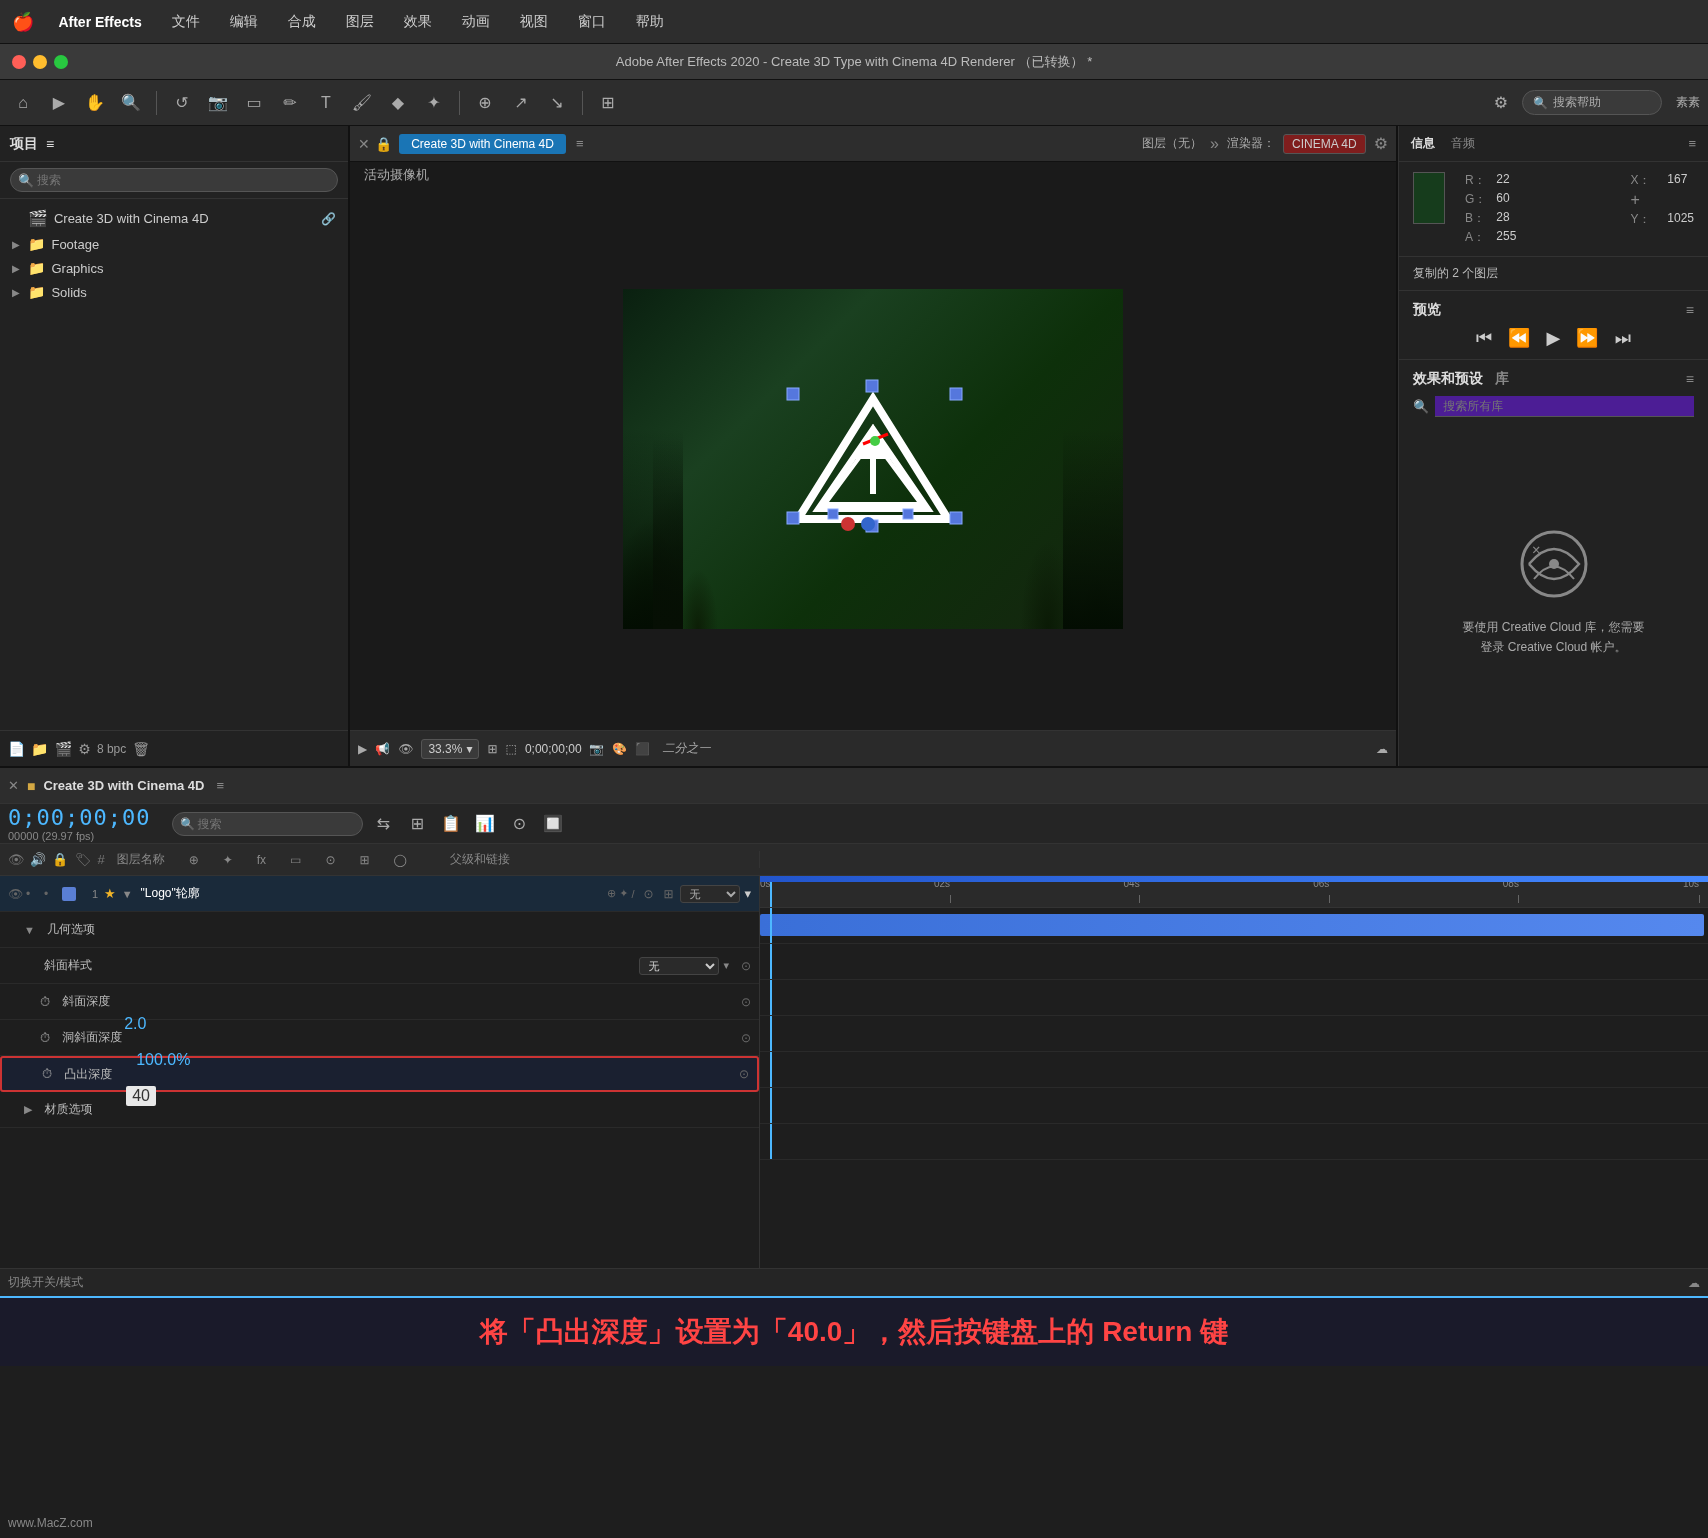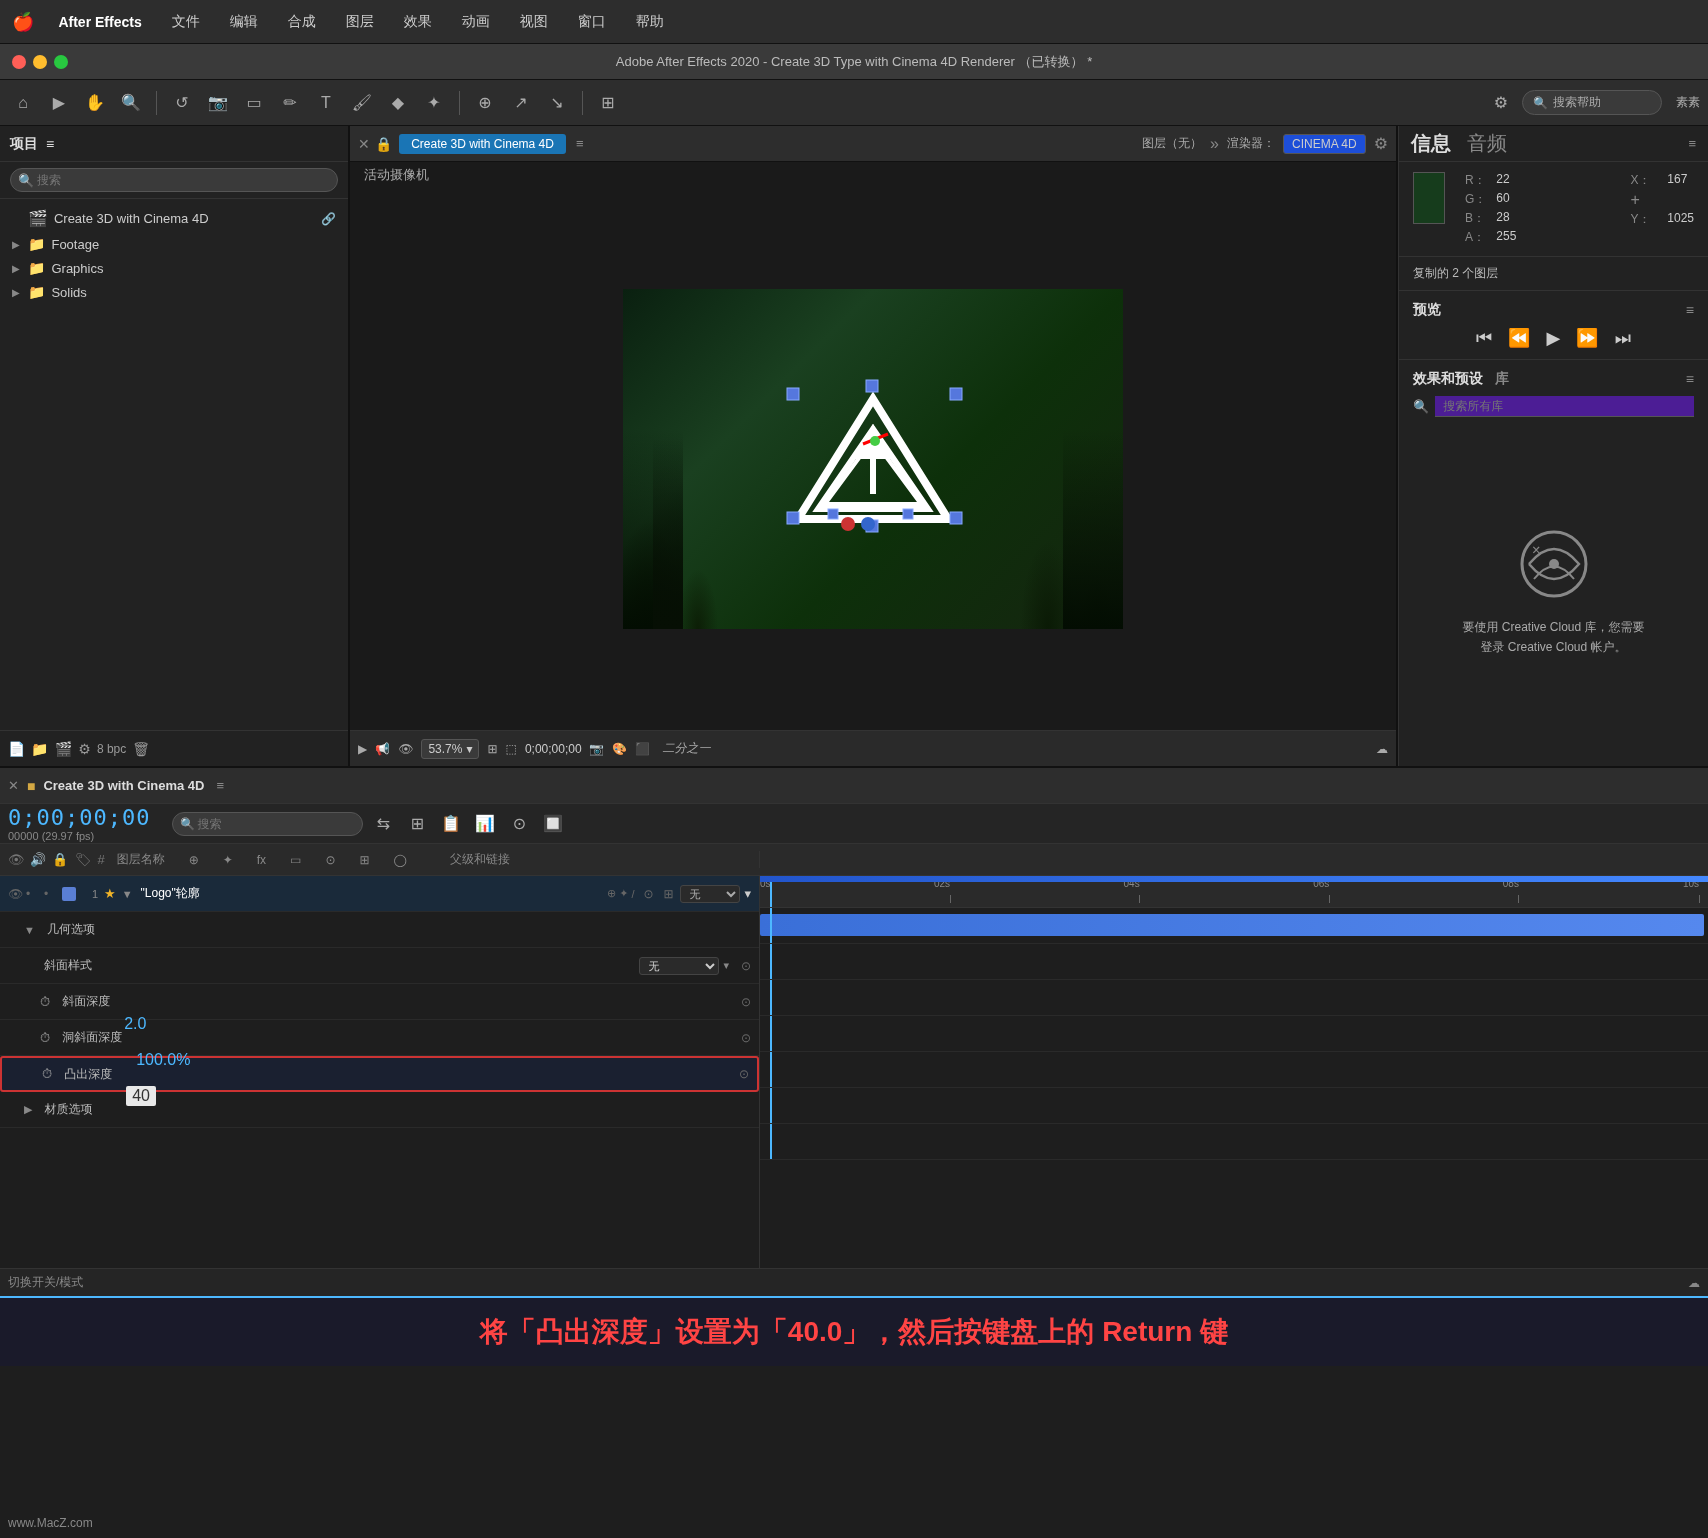--- a/index.html
+++ b/index.html
@@ -170,21 +170,21 @@
     }
     .comp-header-right {
       margin-left: auto;
       display: flex;
       align-items: center;
       gap: 8px;
       color: #aaa;
       font-size: 12px;
     }
     .renderer-btn {
-      background: #1d4ed8;
+      background: #7f1d1d;
       border: 1px solid #555;
       padding: 2px 8px;
       border-radius: 3px;
       font-size: 12px;
       color: #ccc;
       cursor: pointer;
     }
     #comp-active-camera {
       padding: 4px 14px;
       color: #aaa;
@@ -255,21 +255,21 @@
       border-left: 1px solid #333;
     }
     #info-header {
       height: 36px;
       display: flex;
       align-items: center;
       padding: 0 12px;
       border-bottom: 1px solid #333;
       gap: 16px;
     }
-    .info-tab { font-size: 20px; color: #ddd; font-weight: 600; cursor: pointer; }
+    .info-tab { font-size: 12px; color: #ddd; font-weight: 600; cursor: pointer; }
     .info-tab.inactive { color: #888; font-weight: 400; }
     #info-content {
       padding: 10px 14px;
       display: flex;
       flex-direction: column;
       gap: 4px;
       border-bottom: 1px solid #333;
     }
     #color-swatch { width: 28px; height: 28px; background: #163c1c; border: 1px solid #555; float: left; margin-right: 10px; }
     #copy-layers-info { padding: 8px 14px; font-size: 12px; color: #bbb; border-bottom: 1px solid #333; }
@@ -657,21 +657,21 @@
             <circle cx="95" cy="145" r="7" fill="#3366cc"></circle>
           </svg>
         </div>
       </div>
     </div>
     <div id="comp-bottom-bar">
       <span>▶</span>
       <span>📢</span>
       <span>👁</span>
       <div class="zoom-selector">
-        <span>53.7%</span>
+        <span>33.3%</span>
         <span>▾</span>
       </div>
       <span>⊞</span>
       <span>⬚</span>
       <span class="timecode">0;00;00;00</span>
       <span>📷</span>
       <span>🎨</span>
       <span>⬛</span>
       <span style="margin-left:4px;font-style:italic;">二分之一</span>
       <span style="margin-left:auto;">☁</span>

